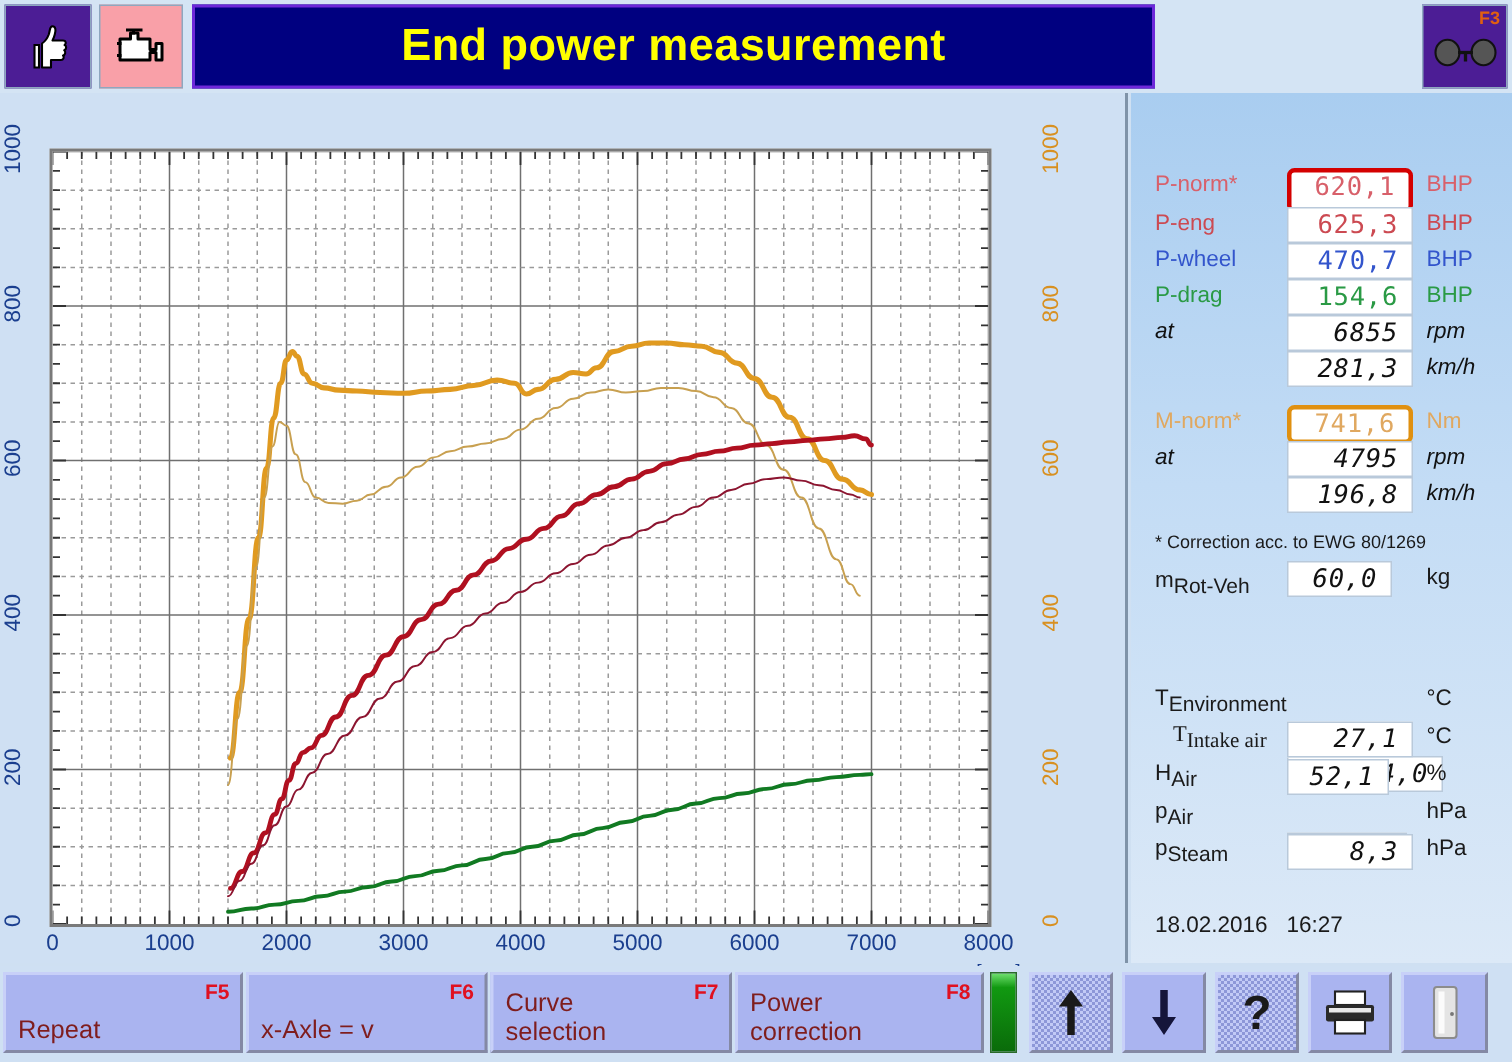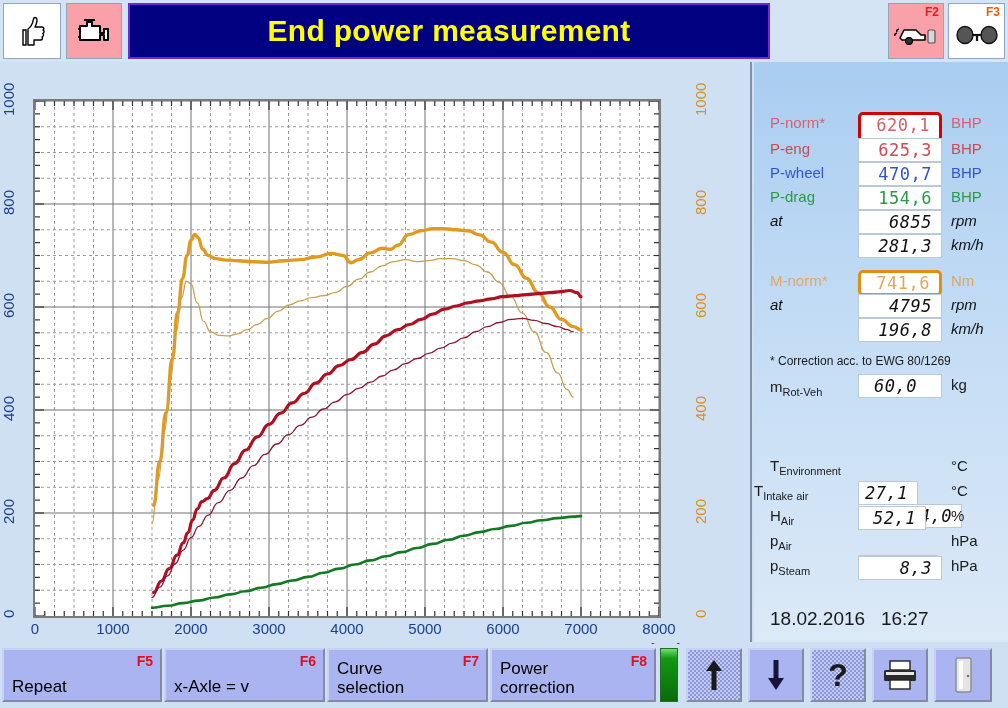--- a/index.html
+++ b/index.html
@@ -9,21 +9,21 @@
     background:#d8e7f5;
     font-family:"Liberation Sans","DejaVu Sans",sans-serif;
     -webkit-font-smoothing:none;
   }
   .app{position:relative;width:1008px;height:708px;background:#cfe0f2;}
 
   
   .topbar{position:absolute;left:0;top:0;width:1008px;height:62px;background:#d4e4f4;}
   .tb-btn{position:absolute;top:3px;height:56px;border:1px solid #8ea7bf;
           box-sizing:border-box;display:flex;align-items:center;justify-content:center;}
-  .tb-green{background:#ffffff;}
+  .tb-green{background:#4c1d95;}
   .tb-pink{background:#f9a0a8;}
   .tb-ok{left:3px;width:58px;}
   .tb-engine{left:66px;width:56px;}
   .tb-f2{left:888px;width:56px;}
   .tb-f3{left:948px;width:57px;}
   .fk-corner{position:absolute;top:2px;right:4px;font-size:12px;font-weight:bold;
              color:#e02020;line-height:1;}
   .tb-f3 .fk-corner{color:#e06010;}
 
   .titlebar{position:absolute;left:128px;top:3px;width:642px;height:56px;
@@ -63,42 +63,42 @@
   .lg-norm{color:#b01828;}
   .lg-mnorm{color:#e0b060;}
   .lg-date{color:#a02020;display:flex;align-items:center;gap:6px;padding-left:2px;}
   .lg-dash{display:inline-block;width:44px;height:2px;background:#9c1c20;}
 
   
   .sp-h{font-size:21px;color:#1a1a1a;font-weight:normal;}
   .maxhdr{position:absolute;left:16px;top:16px;}
   .envhdr{position:absolute;left:16px;top:358px;}
   .rlabel{position:absolute;font-size:15px;white-space:nowrap;}
-  .rsub{font-size:11px;vertical-align:sub;}
+  .rsub{font-size:14px;vertical-align:sub;}
   .rfield{position:absolute;background:#fff;border:1px solid #b9c9da;
           box-sizing:border-box;text-align:right;padding-right:9px;
           font-family:"DejaVu Sans Mono","Liberation Mono",monospace;
           font-size:17px;letter-spacing:.5px;line-height:22px;height:24px;}
   .runit{position:absolute;font-size:15px;white-space:nowrap;}
 
   .hl-red{border:3px solid #d40000 !important;border-radius:5px;height:30px;line-height:20px;}
   .hl-org{border:3px solid #e09010 !important;border-radius:5px;height:26px;line-height:20px;}
 
   .c-pnorm{color:#d8606a;} .c-peng{color:#cc4a52;} .c-pwheel{color:#3355cc;}
   .c-pdrag{color:#2a9a45;} .c-black{color:#111;font-style:italic;} .c-mnorm{color:#e0a860;}
   .c-dark{color:#1a1a1a;}
 
   .footnote{position:absolute;left:16px;top:292px;font-size:12px;color:#1a1a1a;white-space:nowrap;}
-  .stamp{position:absolute;left:16px;top:546px;font-size:19px;color:#1a1a1a;}
+  .stamp{position:absolute;left:16px;top:546px;font-size:15px;color:#1a1a1a;}
 
   
   .botbar{position:absolute;left:0;top:644px;width:1008px;height:64px;background:#cfe0f3;}
   .fkey{position:absolute;top:4px;height:54px;background:#aab4f0;
         border:2px outset #c8d0f8;box-sizing:border-box;}
-  .fkey .ftxt{position:absolute;left:8px;bottom:4px;font-size:17px;color:#000000;
+  .fkey .ftxt{position:absolute;left:8px;bottom:4px;font-size:17px;color:#7f1d1d;
               line-height:19px;white-space:pre-line;}
   .fkey .ftxt.two{bottom:3px;}
   .fkey .fnum{position:absolute;right:7px;top:3px;font-size:14px;font-weight:bold;color:#e01020;}
 
   .tool{position:absolute;top:4px;height:54px;width:56px;background:#aab4f0;
         border:2px outset #c8d0f8;box-sizing:border-box;
         display:flex;align-items:center;justify-content:center;}
   .tool.dither{background-image:
       linear-gradient(45deg,#8d97d8 25%,transparent 25%,transparent 75%,#8d97d8 75%),
       linear-gradient(45deg,#8d97d8 25%,transparent 25%,transparent 75%,#8d97d8 75%);
@@ -131,29 +131,20 @@
         <line x1="13" y1="3" x2="13" y2="6" stroke="#000" stroke-width="2"></line>
         <line x1="2" y1="12" x2="5" y2="12" stroke="#000" stroke-width="2"></line>
         <line x1="2" y1="20" x2="5" y2="20" stroke="#000" stroke-width="2"></line>
       </svg>
     </div>
 
     <div class="titlebar">
       <span>End power measurement</span>
     </div>
 
-    <div class="tb-btn tb-pink tb-f2">
-      <span class="fk-corner">F2</span>
-      <svg width="44" height="28" viewBox="0 0 44 28" style="margin-top:8px">
-        <path d="M6 17 L10 9 L22 9 L27 14 L31 14 L31 19 L8 19 Z" fill="#fff" stroke="#000" stroke-width="1.6" stroke-linejoin="round"></path>
-        <circle cx="15" cy="20" r="3.4" fill="#333" stroke="#000" stroke-width="1.2"></circle>
-        <path d="M5 8 q-3 1 -2 3 M3 12 q-3 1 -2 3" stroke="#000" stroke-width="1.4" fill="none"></path>
-        <rect x="34" y="9" width="7" height="13" rx="1.6" fill="#d8d8d8" stroke="#555" stroke-width="1.2"></rect>
-      </svg>
-    </div>
 
     <div class="tb-btn tb-green tb-f3">
       <span class="fk-corner">F3</span>
       <svg width="46" height="26" viewBox="0 0 46 26" style="margin-top:8px">
         <ellipse cx="11" cy="13" rx="8" ry="8.5" fill="#555" stroke="#111" stroke-width="1.4"></ellipse>
         <ellipse cx="35" cy="13" rx="8" ry="8.5" fill="#555" stroke="#111" stroke-width="1.4"></ellipse>
         <line x1="18" y1="13" x2="28" y2="13" stroke="#111" stroke-width="2.2"></line>
         <line x1="23" y1="13" x2="23" y2="19" stroke="#111" stroke-width="2.2"></line>
       </svg>
     </div>
@@ -498,29 +489,29 @@
           <div class="runit c-black" style="left: 197px; top: 234px;">rpm</div>
           <div class="rfield c-black" style="left: 104px; top: 256px; width: 84px;">196,8</div>
           <div class="runit c-black" style="left: 197px; top: 258px;">km/h</div>
         </div>
 
       <div class="footnote">* Correction acc. to EWG 80/1269</div>
 
       <div class="rlabel c-dark" style="left:16px;top:316px;">
         <span>m</span><span class="rsub">Rot-Veh</span>
       </div>
-      <div class="rfield c-black" style="left:104px;top:312px;width:84px;text-align:center;">60,0</div>
+      <div class="rfield c-black" style="left:104px;top:312px;width:70px;">60,0</div>
       <div class="runit c-dark" style="left:197px;top:314px;">kg</div>
 
       <div id="env-rows">
           <div class="rlabel c-dark" style="left: 16px; top: 395px;"><span>T</span><span class="rsub">Environment</span></div>
           <div class="rfield c-black" style="left: 104px; top: 394px; width: 104px; margin-top: 48px;">14,0</div>
           <div class="runit c-dark" style="left: 197px; top: 395px;">°C</div>
-          <div class="rlabel c-dark" style="left: 0; top: 420px;"><span>T</span><span class="rsub">Intake air</span></div>
-          <div class="rfield c-black" style="left: 104px; top: 419px; width: 60px;">27,1</div>
+          <div class="rlabel c-dark" style="left: 28px; top: 420px; font-family: Liberation Serif, serif;"><span>T</span><span class="rsub">Intake air</span></div>
+          <div class="rfield c-black" style="left: 104px; top: 419px; width: 84px;">27,1</div>
           <div class="runit c-dark" style="left: 197px; top: 420px;">°C</div>
           <div class="rlabel c-dark" style="left: 16px; top: 445px;"><span>H</span><span class="rsub">Air</span></div>
           <div class="rfield c-black" style="left: 104px; top: 444px; width: 68px;">52,1</div>
           <div class="runit c-dark" style="left: 197px; top: 445px;">%</div>
           <div class="rlabel c-dark" style="left: 16px; top: 470px;"><span>p</span><span class="rsub">Air</span></div>
           <div class="rfield c-black" style="left: 104px; top: 493px; width: 80px;">1008,7</div>
           <div class="runit c-dark" style="left: 197px; top: 470px;">hPa</div>
           <div class="rlabel c-dark" style="left: 16px; top: 495px;"><span>p</span><span class="rsub">Steam</span></div>
           <div class="rfield c-black" style="left: 104px; top: 494px; width: 84px;">8,3</div>
           <div class="runit c-dark" style="left: 197px; top: 495px;">hPa</div>

